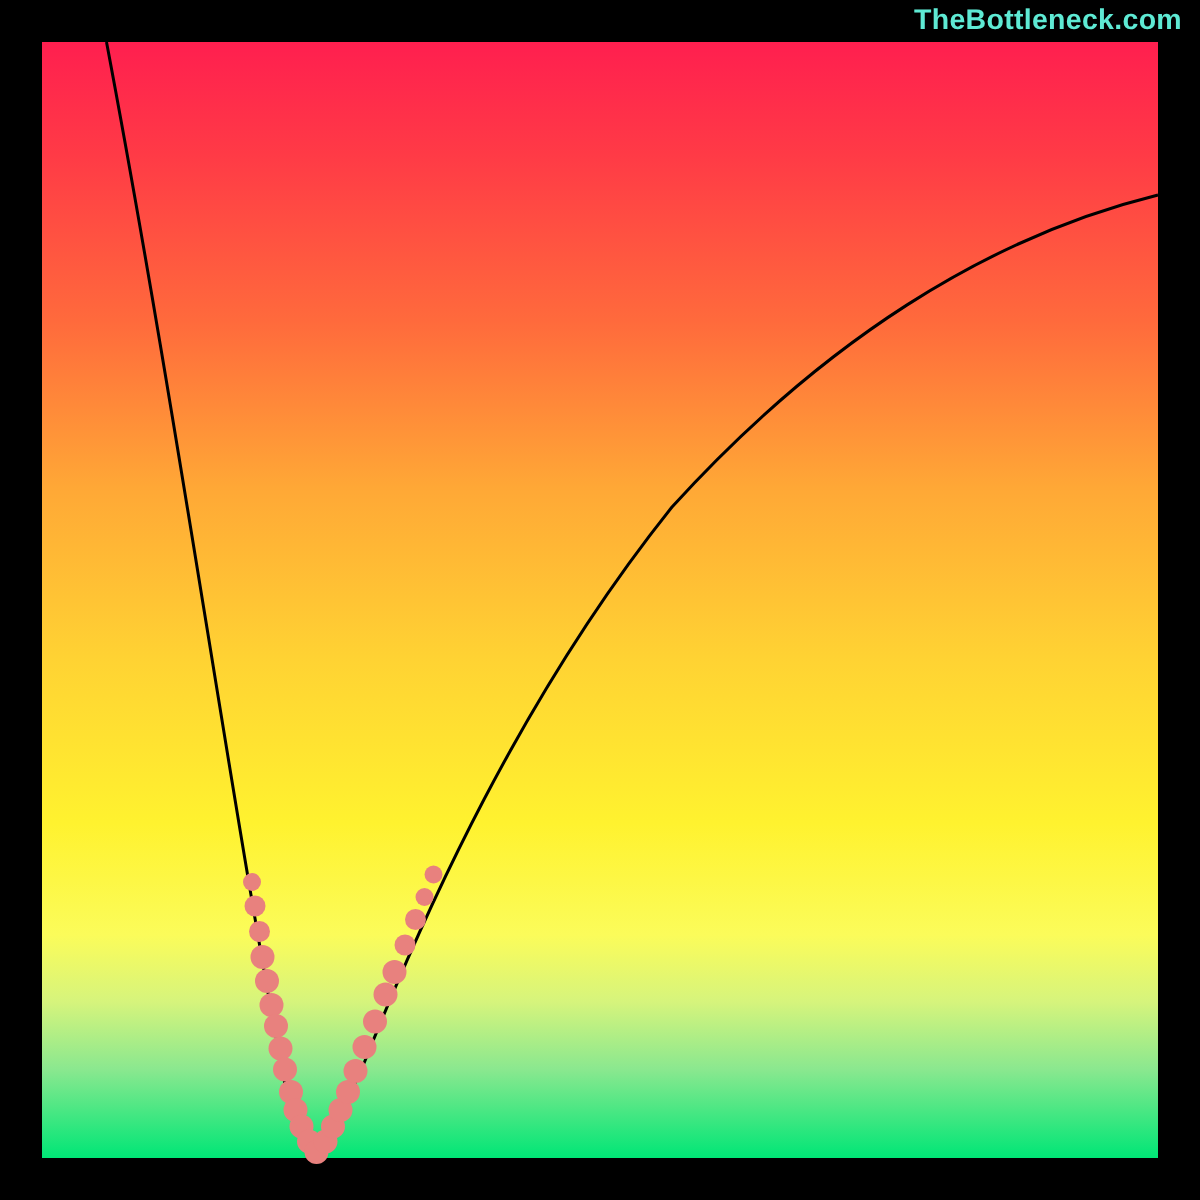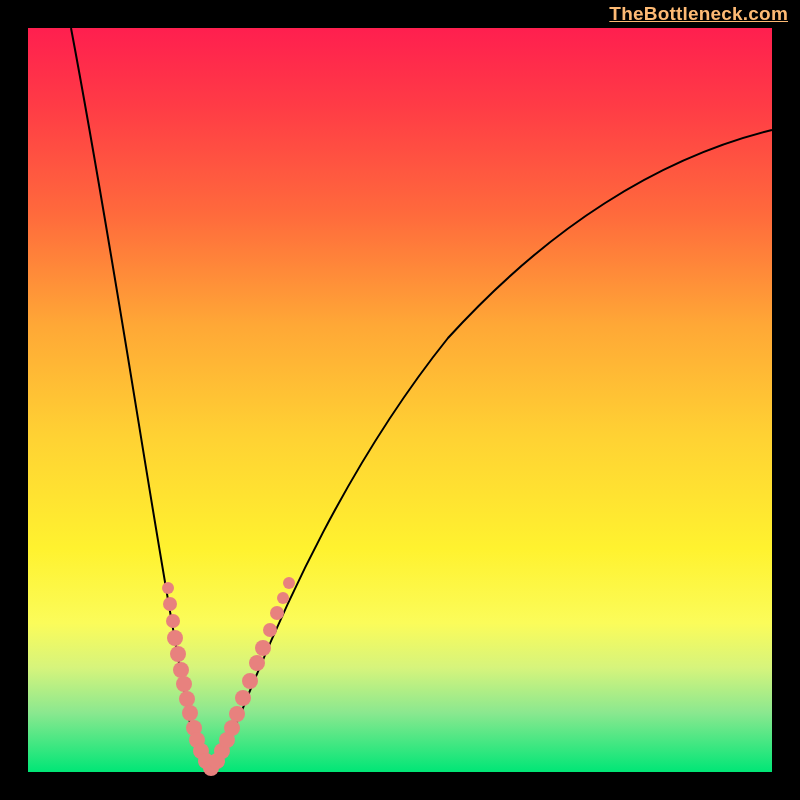--- a/index.html
+++ b/index.html
@@ -32,24 +32,23 @@
       #8be88f 92%,
       #00e676 100%
     );
   }
 
   .watermark {
     position: absolute;
     top: 4px;
     right: 12px;
     font: 600 19px/1 "Segoe UI", Arial, sans-serif;
-    color: #fdba74;
+    color: #5eead4;
     letter-spacing: 0.2px;
     user-select: none;
-    text-decoration: underline;
   }
 
   svg.curve {
     position: absolute;
     inset: 0;
     width: 100%;
     height: 100%;
     overflow: visible;
   }
   .curve-path {

